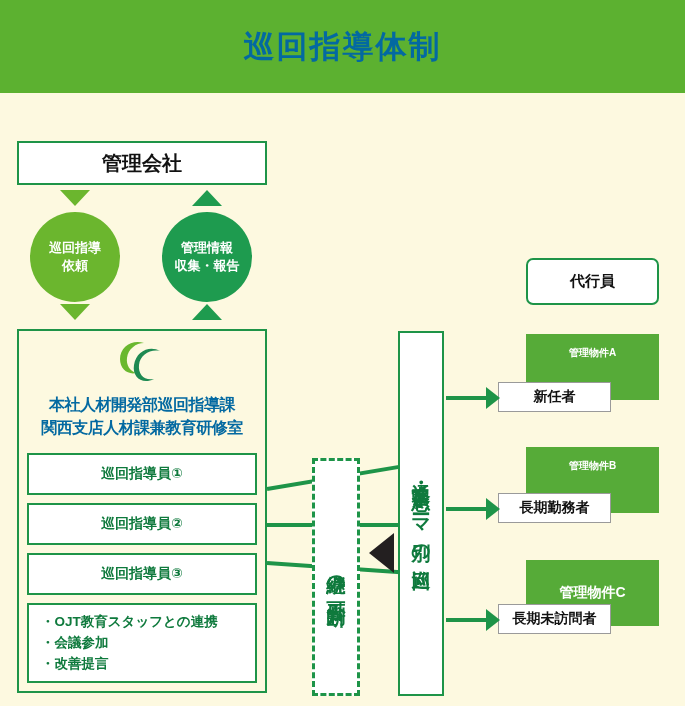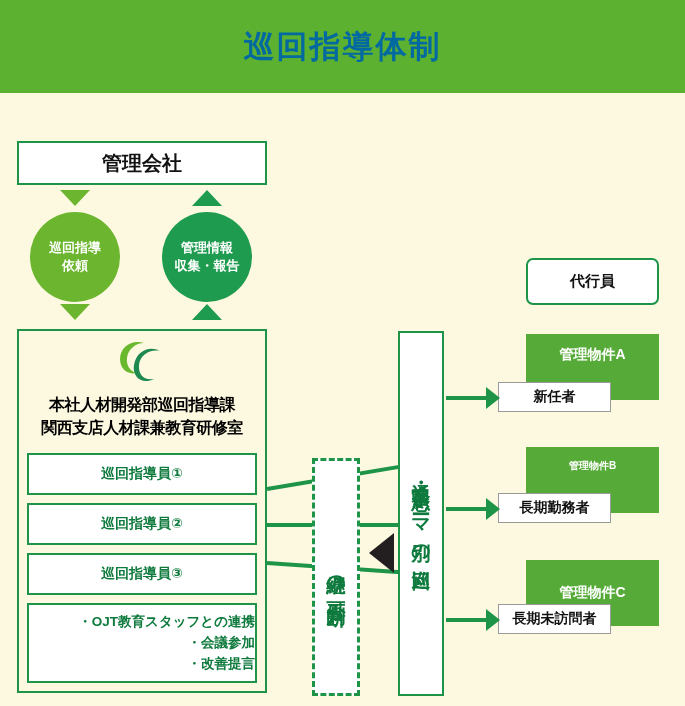--- a/index.html
+++ b/index.html
@@ -139,21 +139,21 @@
     position: absolute;
     left: 0; top: 6px;
     width: 246px;
     text-align: center;
   }
   #org-title {
     position: absolute;
     left: 0; top: 62px;
     width: 246px;
     text-align: center;
-    color: #000000;
+    color: #0369a1;
     font-size: 16px;
     font-weight: bold;
     line-height: 1.45;
     letter-spacing: -0.5px;
   }
   .staff-box {
     position: absolute;
     left: 8px;
     width: 230px; height: 42px;
     background: #ffffff;
@@ -174,21 +174,21 @@
     left: 8px; top: 272px;
     width: 230px; height: 80px;
     background: #ffffff;
     border: 2px solid #1e9448;
     box-sizing: border-box;
     padding: 7px 0 0 12px;
     color: #0f7a3d;
     font-size: 13.5px;
     font-weight: bold;
     line-height: 1.55;
-    text-align: right;
+    text-align: left;
   }
 
   
   .conn {
     position: absolute;
     background: #1e9448;
     transform-origin: left center;
     height: 4px;
   }
 
@@ -234,21 +234,21 @@
 
   
   #box-daikouin {
     left: 526px; top: 258px;
     width: 133px; height: 47px;
     border-radius: 7px;
     color: #111111;
     font-size: 15px;
     font-weight: bold;
   }
-  #prop-a { left: 526px; top: 334px; width: 133px; height: 66px; padding-top: 12px; font-size: 14px; }
+  #prop-a { left: 526px; top: 334px; width: 133px; height: 66px; padding-top: 12px; font-size: 10px; }
   #prop-b { left: 526px; top: 447px; width: 133px; height: 66px; padding-top: 12px; font-size: 10px; }
   #prop-c { left: 526px; top: 560px; width: 133px; height: 66px; padding-top: 24px; font-size: 14px; }
 
   #tag-a { left: 498px; top: 382px; width: 113px; height: 30px; }
   #tag-b { left: 498px; top: 493px; width: 113px; height: 30px; }
   #tag-c { left: 498px; top: 604px; width: 113px; height: 30px; }
 
   
   .rarrow { position: absolute; height: 22px; }
   .rarrow .shaft {

